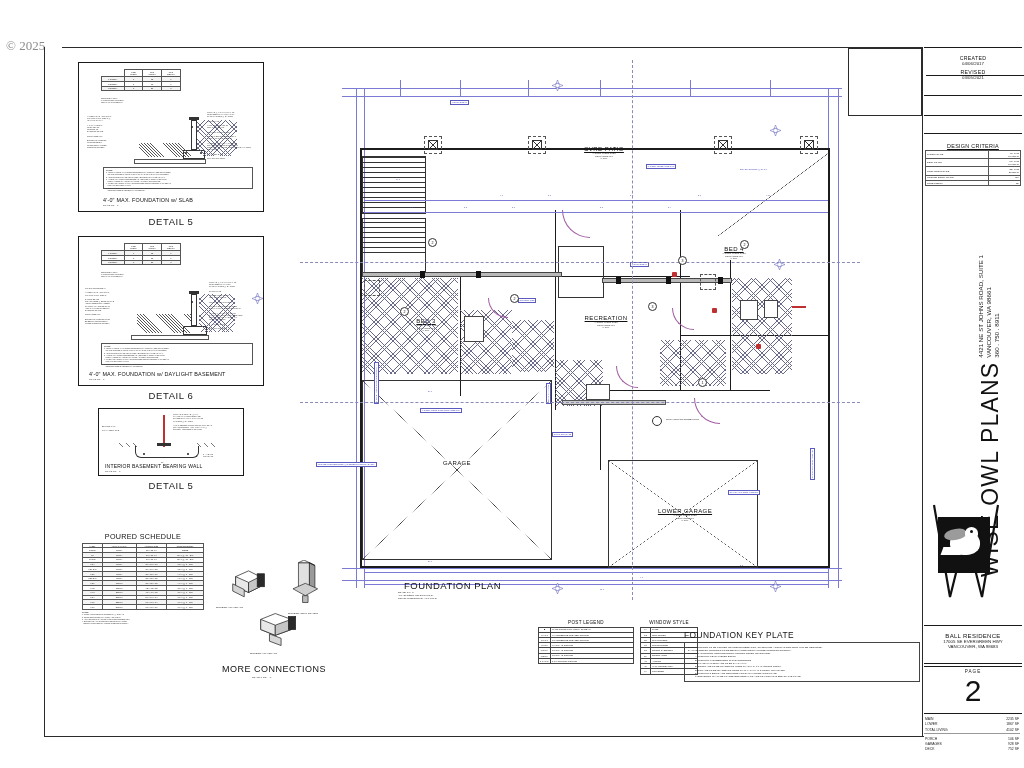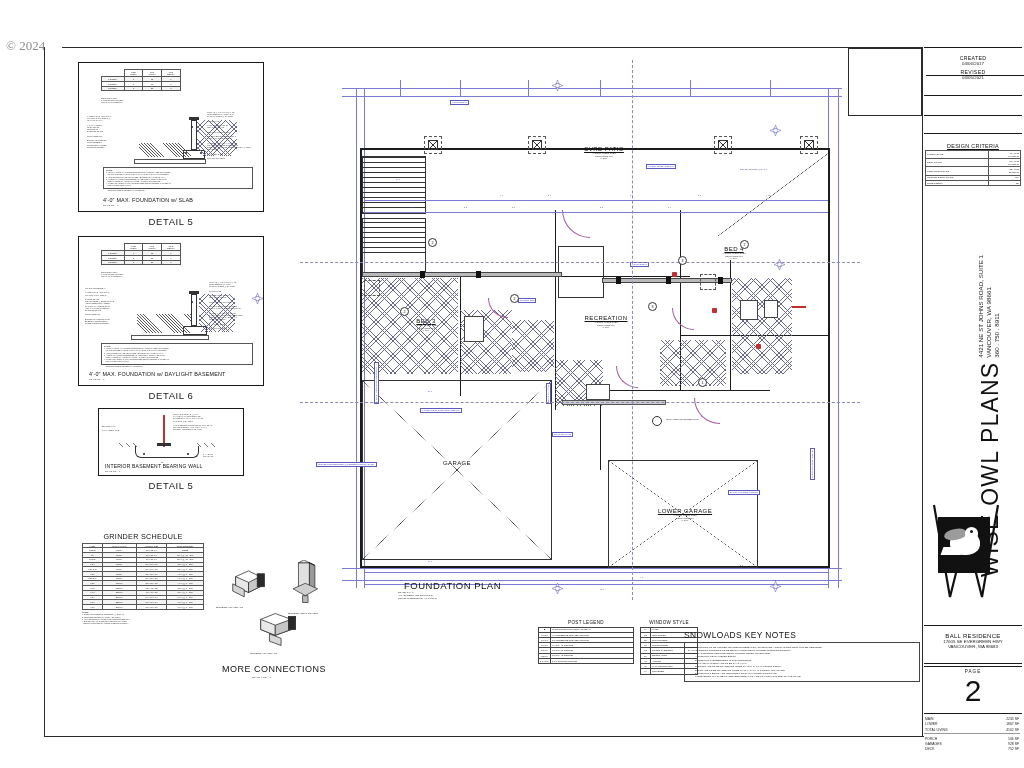--- a/index.html
+++ b/index.html
@@ -225,21 +225,21 @@
   .conn-lbl { position: absolute; font-size: 2.4px; line-height: 3px; color: #222; }
 
   .nstar { position:absolute; width:11px; height:11px; }
   .nstar svg { width:100%; height:100%; }
 </style>
 </head>
 <body>
 
 <div id="sheet">
 
-  <div class="abs" id="copyright">© 2024</div>
+  <div class="abs" id="copyright">© 2025</div>
   <div class="abs" id="cr-rule"></div>
   <div class="abs" id="cr-rule-t"></div>
   <div class="abs" id="cr-rule-v"></div>
   <div class="abs" id="cr-rule-b"></div>
   <div class="abs" id="cr-rule-r"></div>
 
   <div class="bx detail-panel" style="left:78px; top:62px; width:186px; height:150px;">
 
     <table class="sch" style="position:absolute; left:22px; top:6px; width:80px;">
       <tbody>
@@ -427,21 +427,21 @@
       #4 BAR CENTER 3"FROM TOP OF FTG. OR AS<br>TOP AND BOTTOM - MIN. 40 DIA. LAP @<br>SPLICES - SECURED w/ TIE WIRE
     </div>
     <div class="micro" style="position:absolute; left:104px; top:44px;">2 - #4 BARS<br>MIN. IN FTG.</div>
     <div class="micro" style="position:absolute; left:62px; top:52px;">21"</div>
     <div class="detail-title" style="left:6px; top:54px; font-size:5px;">INTERIOR BASEMENT BEARING WALL</div>
     <div class="detail-scale" style="left:6px; top:61px;">SCALE 1/2" = 1'</div>
   </div>
   <div class="detail-cap" style="left:98px; top:480px; width:146px;">DETAIL 5</div>
 
   <div class="abs" id="footing-sched">
-    <div class="sch-title">GRINDER SCHEDULE</div>
+    <div class="sch-title">POURED SCHEDULE</div>
     <table class="sch">
       <thead>
           <tr id="fs-head">
             <th>LABEL</th>
             <th>LOAD CAPACITY</th>
             <th>FOOTING SIZE</th>
             <th>REINFORCEMENT</th>
           </tr>
         </thead>
       <tbody id="fs-body">
@@ -651,21 +651,21 @@
           </tr>
           <tr>
             <td class="sym" style="width: 10px;">LV</td>
             <td>LOUVERED</td>
           </tr>
         </tbody>
       </table>
   </div>
 
   <div class="abs" id="fkn">
-    <div class="fkn-title">SNOWLOADS KEY NOTES</div>
+    <div class="fkn-title">FOUNDATION KEY PLATE</div>
     <div class="fkn-body">
       <div>1. ALL FOOTINGS TO BE POURED ON UNDISTURBED SOIL, OTHERWISE A COMPACTION TEST WILL BE REQUIRED.</div>
       <div>2. ALL EXTERIOR FOOTINGS TO BE BELOW FROST DEPTH LISTED IN DESIGN CRITERIA.</div>
       <div>3. FOUNDATION BOLT REQUIREMENTS (UNLESS NOTED OTHERWISE)</div>
       <div class="sub">A. MINIMUM 1/2" DIAMETER BOLTS</div>
       <div class="sub">B. MINIMUM 7" EMBEDMENT IN THE CONCRETE</div>
       <div class="sub">C. PLATE WASHERS ARE TO BE 3" x 3" x 1/4"</div>
       <div class="sub">D. BOLTS ARE TO BE SPACED NO MORE THAN 6'-0" o.c. IF SINGLE STORY.</div>
       <div class="sub">BOLTS ARE TO BE SPACED NO MORE THAN 4'-0" o.c. IF 2 STORY OR HIGHER</div>
       <div class="sub">E. MINIMUM 2 BOLTS ARE REQUIRED FOR EACH FOUNDATION PLATE</div>

